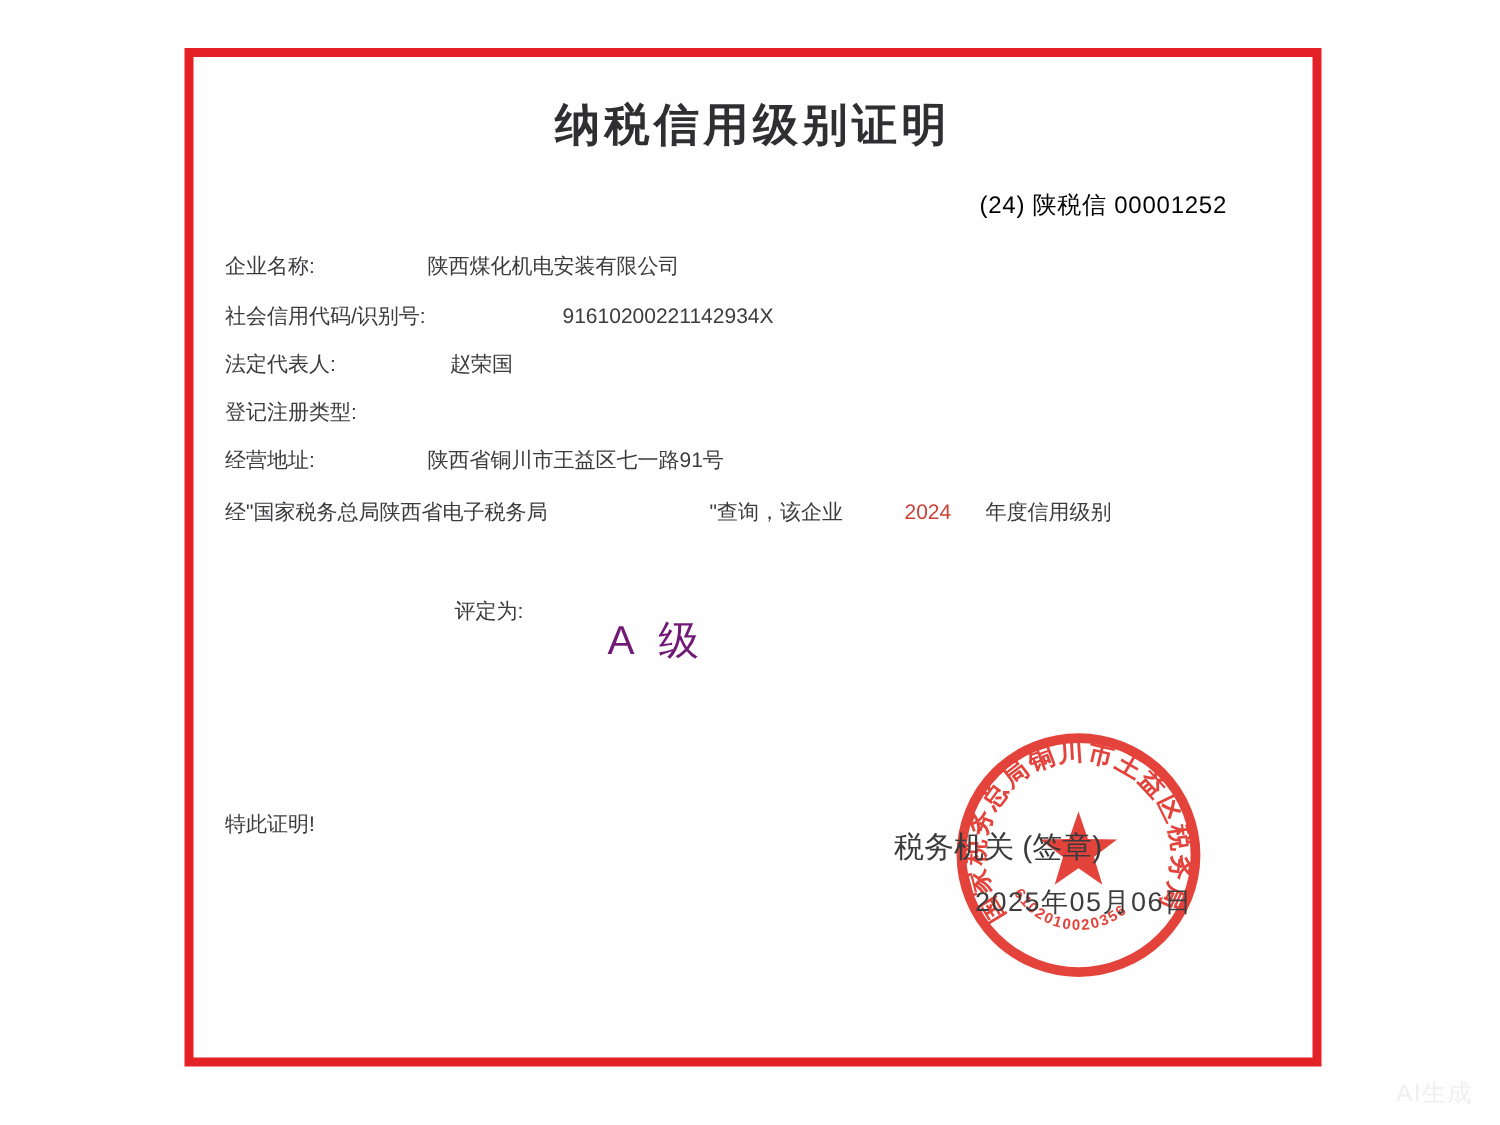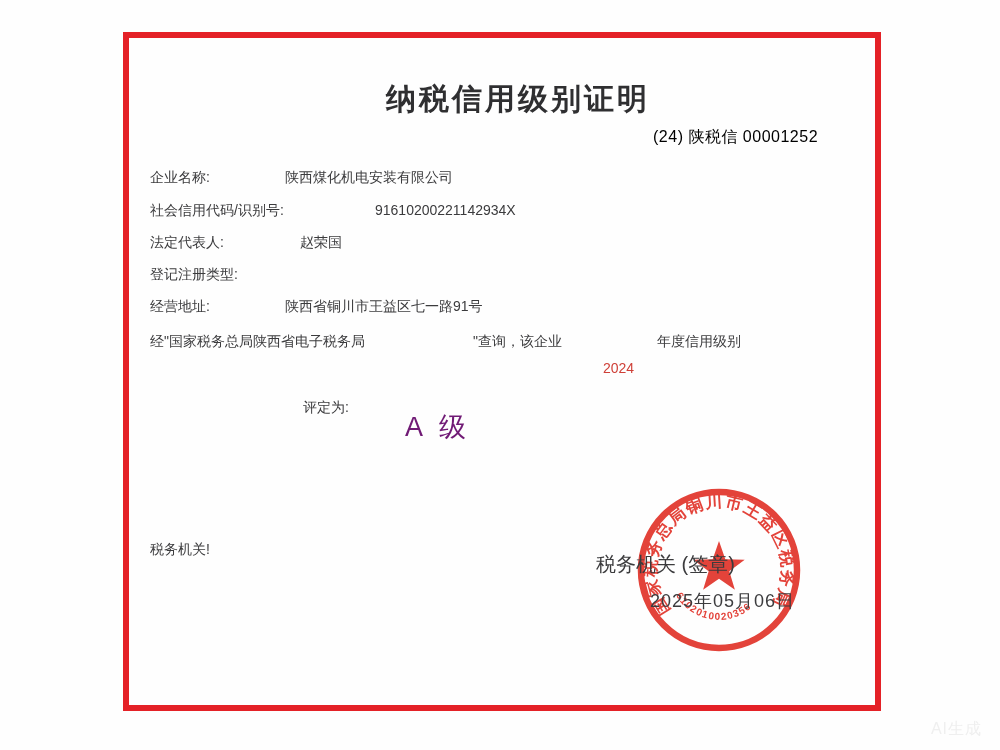--- a/index.html
+++ b/index.html
@@ -12,31 +12,31 @@
     color:#3b3b3d;
   }
   .border-frame{
     position:absolute;left:123px;top:32px;
     width:746px;height:667px;
     border:6px solid #e42127;
     background:transparent;
   }
   .title{
     position:absolute;left:123px;top:63px;width:758px;
-    margin:16px;text-align:center;
+    margin:0;text-align:center;
     font-size:30px;font-weight:bold;letter-spacing:3px;
     color:#2f2f31;
   }
   .cert-no{
     position:absolute;left:653px;top:127px;
     font-size:16px;letter-spacing:0.5px;color:#000000;
   }
   .line{position:absolute;font-size:14px;white-space:nowrap;color:#3b3b3d;}
   .lbl{left:150px;}
-  .red-text{color:#cf4038;margin-top:27px;}
+  .red-text{color:#cf4038;}
   .rating-value{
     position:absolute;left:405px;top:409px;
     font-size:27px;letter-spacing:5px;color:#701a75;white-space:nowrap;
   }
   .stamp{
     position:absolute;left:628px;top:479px;
     width:182px;height:182px;
     opacity:0.88;
   }
   .stamp text{font-family:"Liberation Sans","DejaVu Sans",sans-serif;}
@@ -79,21 +79,21 @@
   <span class="line" style="left:285px;top:298px">陕西省铜川市王益区七一路91号</span>
 
   <span class="line lbl" style="top:333px">经"国家税务总局陕西省电子税务局</span>
   <span class="line" style="left:473px;top:333px">"查询，该企业</span>
   <span class="line red-text" style="left:603px;top:333px">2024</span>
   <span class="line" style="left:657px;top:333px">年度信用级别</span>
 
   <span class="line" style="left:303px;top:399px">评定为:</span>
   <span class="rating-value">A 级</span>
 
-  <span class="line lbl" style="top:541px">税务机关!</span>
+  <span class="line lbl" style="top:541px">特此证明!</span>
 
   <span class="authority">税务机关 (签章)</span>
   <span class="date">2025年05月06日</span>
 
   <svg class="stamp" viewBox="0 0 182 182" aria-hidden="true">
     <circle cx="91" cy="91" r="78" fill="none" stroke="#e02a20" stroke-width="6.5"></circle>
     <polygon points="91,62 97.3,80.3 116.7,80.7 101.3,92.3 106.9,110.8 91,99.8 75.1,110.8 80.7,92.3 65.3,80.7 84.7,80.3" fill="#e02a20"></polygon>
     <defs>
       <path id="ringTextPath" d="M 42.7,131.5 A 63,63 0 1 1 139.3,131.5" fill="none"></path>
       <path id="serialPath" d="M 46.9,114.5 A 50,50 0 0 0 135.1,114.5" fill="none"></path>

